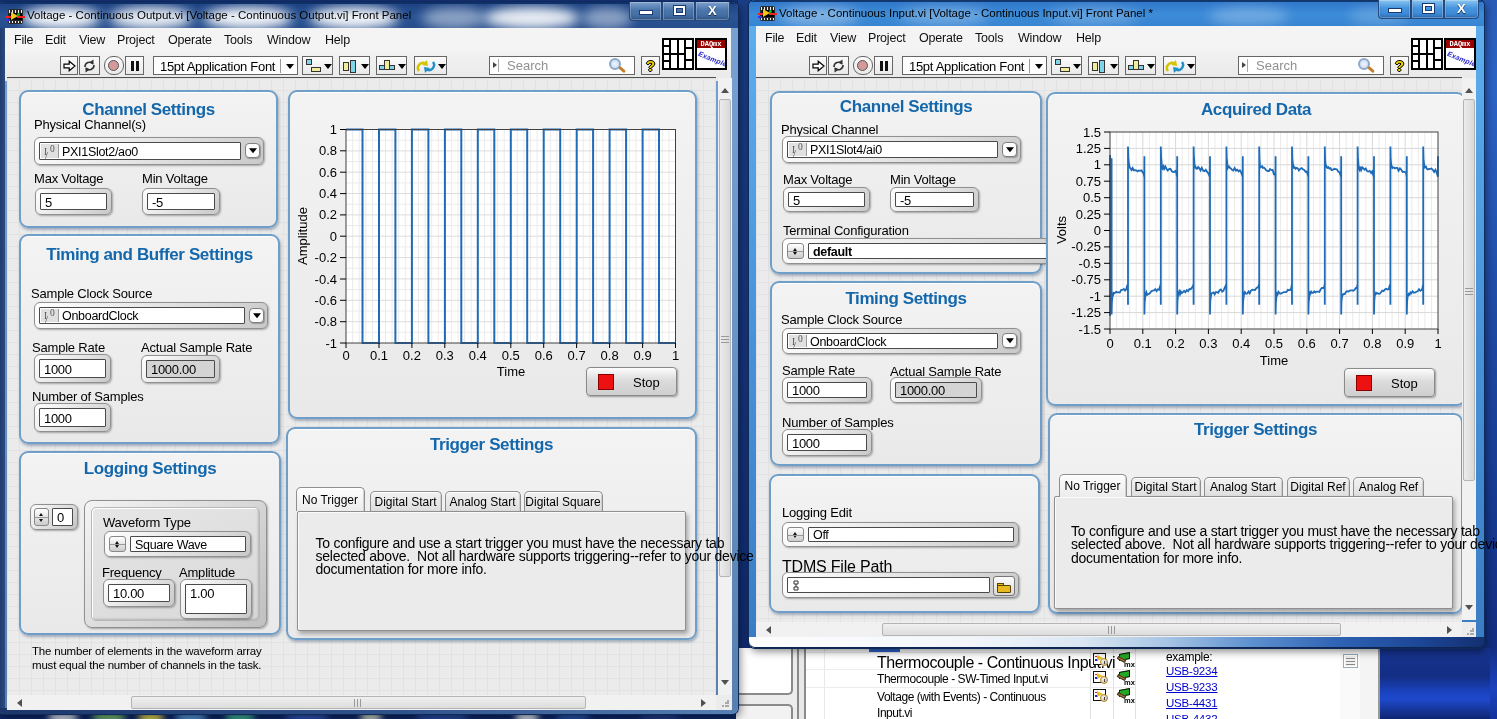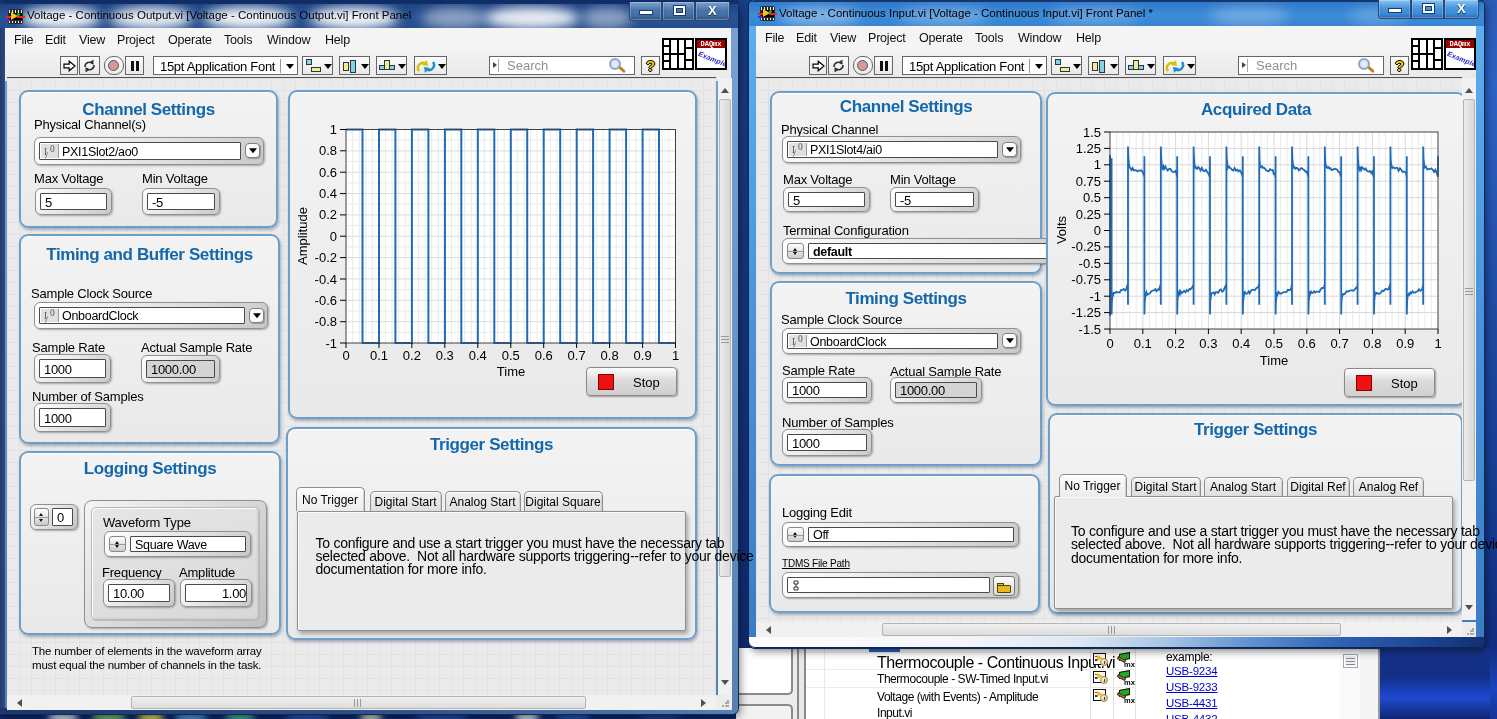--- a/index.html
+++ b/index.html
@@ -93,21 +93,21 @@
     <div class="abs" style="left:88px;top:0;width:1px;height:71px;background:#e8e8e8;"></div>
     <div class="abs" style="left:354px;top:0;width:1px;height:71px;background:#e0e0e0;"></div>
     <div class="abs" style="left:377px;top:0;width:1px;height:71px;background:#e0e0e0;"></div>
     <div class="abs" style="left:399px;top:0;width:1px;height:71px;background:#e0e0e0;"></div>
     <div class="abs" style="left:70px;top:3.5px;width:330px;height:1px;background:#ececec;"></div>
     <div class="abs" style="left:70px;top:21px;width:330px;height:1px;background:#ececec;"></div>
     <div class="abs" style="left:70px;top:39px;width:330px;height:1px;background:#ececec;"></div>
     <div class="abs" style="left:133px;top:0;width:31px;height:3.5px;background:#2e62c8;"></div>
     <div class="abs" style="left:141px;top:6px;font-size:16px;letter-spacing:-0.45px;color:#000;white-space:nowrap;">Thermocouple - Continuous Input.vi</div>
     <div class="abs" style="left:141px;top:24px;font-size:12px;letter-spacing:-0.45px;color:#000;white-space:nowrap;">Thermocouple - SW-Timed Input.vi</div>
-    <div class="abs" style="left:141px;top:42px;font-size:12px;letter-spacing:-0.45px;color:#000;white-space:nowrap;">Voltage (with Events) - Amplitude</div>
+    <div class="abs" style="left:141px;top:42px;font-size:12px;letter-spacing:-0.45px;color:#000;white-space:nowrap;">Voltage (with Events) - Continuous</div>
     <div class="abs" style="left:141px;top:58px;font-size:12px;letter-spacing:-0.45px;color:#000;white-space:nowrap;">Input.vi</div>
     <div class="abs" style="left:357px;top:5px;width:16px;height:15px;">
       <div class="abs" style="left:0;top:0;width:13px;height:12px;background:#fff;border:1.5px solid #111;"></div>
       <div class="abs" style="left:1.5px;top:2.5px;width:3px;height:1.5px;background:#d22;"></div>
       <div class="abs" style="left:1.5px;top:6px;width:3px;height:1.5px;background:#22c;"></div>
       <div class="abs" style="left:4px;top:1.5px;width:0;height:0;border:3.5px solid transparent;border-left:6px solid #e8c020;"></div>
       <div class="abs" style="left:7px;top:5px;width:8px;height:8px;border-radius:50%;background:radial-gradient(circle at 2px 2px,#f0f0f0,#b8b8b8);border:1.5px solid #b8860b;"></div>
       <div class="abs" style="left:10.5px;top:7.5px;width:1.5px;height:3px;background:#444;"></div>
     </div>
     <div class="abs" style="left:381px;top:5px;width:16px;height:15px;">
@@ -337,21 +337,21 @@
               <i></i>
               <u></u>
             </div>
             <div class="in" style="left:25px;font-size:12.5px;line-height:16px;">Square Wave</div>
           </div>
           <div class="lbl" style="left:17px;top:64px;font-size:13px;">Frequency</div>
           <div class="lbl" style="left:94px;top:64px;font-size:13px;">Amplitude</div>
           <div class="ctl" style="left:18px;top:78px;width:72px;height:28px;">
             <div class="in" style="font-size:13px;line-height:18px;">10.00</div>
           </div>
-          <div class="ctl" style="left:95px;top:78px;width:72px;height:28px;text-align:right;">
+          <div class="ctl" style="left:95px;top:78px;width:72px;height:40px;">
             <div class="in" style="font-size:13px;line-height:18px;">1.00</div>
           </div>
         </div>
       </div>
       <div class="lbl" style="left:34px;top:643px;line-height:13.5px;">The number of elements in the waveform array<br>must equal the number of channels in the task.</div>
       <div class="grp" style="left:290px;top:88px;width:409px;height:329px;">
         <svg class="abs" style="left:0;top:0" width="405" height="323" viewBox="0 0 405 323">
           <rect x="56.0" y="37.5" width="329.5" height="213.5" fill="#ffffff"></rect>
           <path d="M62.6 37.5V251.0 M69.2 37.5V251.0 M75.8 37.5V251.0 M82.4 37.5V251.0 M95.5 37.5V251.0 M102.1 37.5V251.0 M108.7 37.5V251.0 M115.3 37.5V251.0 M128.5 37.5V251.0 M135.1 37.5V251.0 M141.7 37.5V251.0 M148.3 37.5V251.0 M161.4 37.5V251.0 M168.0 37.5V251.0 M174.6 37.5V251.0 M181.2 37.5V251.0 M194.4 37.5V251.0 M201.0 37.5V251.0 M207.6 37.5V251.0 M214.2 37.5V251.0 M227.3 37.5V251.0 M233.9 37.5V251.0 M240.5 37.5V251.0 M247.1 37.5V251.0 M260.3 37.5V251.0 M266.9 37.5V251.0 M273.5 37.5V251.0 M280.1 37.5V251.0 M293.2 37.5V251.0 M299.8 37.5V251.0 M306.4 37.5V251.0 M313.0 37.5V251.0 M326.2 37.5V251.0 M332.8 37.5V251.0 M339.4 37.5V251.0 M346.0 37.5V251.0 M359.1 37.5V251.0 M365.7 37.5V251.0 M372.3 37.5V251.0 M378.9 37.5V251.0 M56.0 48.2H385.5 M56.0 69.5H385.5 M56.0 90.9H385.5 M56.0 112.2H385.5 M56.0 133.6H385.5 M56.0 154.9H385.5 M56.0 176.3H385.5 M56.0 197.6H385.5 M56.0 219.0H385.5 M56.0 240.3H385.5" stroke="#ebebeb" stroke-width="1" fill="none"></path>
           <path d="M89.0 37.5V251.0 M121.9 37.5V251.0 M154.8 37.5V251.0 M187.8 37.5V251.0 M220.8 37.5V251.0 M253.7 37.5V251.0 M286.6 37.5V251.0 M319.6 37.5V251.0 M352.6 37.5V251.0 M56.0 58.9H385.5 M56.0 80.2H385.5 M56.0 101.5H385.5 M56.0 122.9H385.5 M56.0 144.2H385.5 M56.0 165.6H385.5 M56.0 186.9H385.5 M56.0 208.3H385.5 M56.0 229.7H385.5" stroke="#dcdcdc" stroke-width="1" fill="none"></path>
@@ -614,21 +614,21 @@
       <div class="grp" style="left:20px;top:474px;width:271px;height:139px;">
         <div class="lbl" style="left:11px;top:29px;font-size:13px;">Logging Edit</div>
         <div class="ctl" style="left:11px;top:46px;width:237px;height:25px;">
           <div class="spin2" style="left:4px;top:4px;bottom:4px;width:17px;">
             <b></b>
             <i></i>
             <u></u>
           </div>
           <div class="in" style="left:25px;font-size:12.5px;line-height:15px;">Off</div>
         </div>
-        <div class="lbl" style="left:11px;top:82px;font-size:10px;text-decoration:underline;">TDMS File Path</div>
+        <div class="lbl" style="left:11px;top:82px;font-size:16px;">TDMS File Path</div>
         <div class="ctl" style="left:11px;top:96px;width:237px;height:26px;">
           <div class="in" style="right:28px;"><svg width="10" height="12" style="margin-top:2px;">
               <path d="M2 1h4v3h-4z M2 7h4v3h-4z M4 4v3" stroke="#333" fill="none"></path>
             </svg></div>
           <div class="abs" style="right:3px;top:3px;width:22px;height:20px;border:1px solid #777;border-radius:3px;background:linear-gradient(#fcfcfc,#d8d8d8);">
             <div class="abs" style="left:3px;top:8px;width:14px;height:8px;background:#e8b820;border:1px solid #554400;border-radius:1px;"></div>
             <div class="abs" style="left:3px;top:6px;width:7px;height:3px;background:#e8b820;border:1px solid #554400;"></div>
           </div>
         </div>
       </div>

